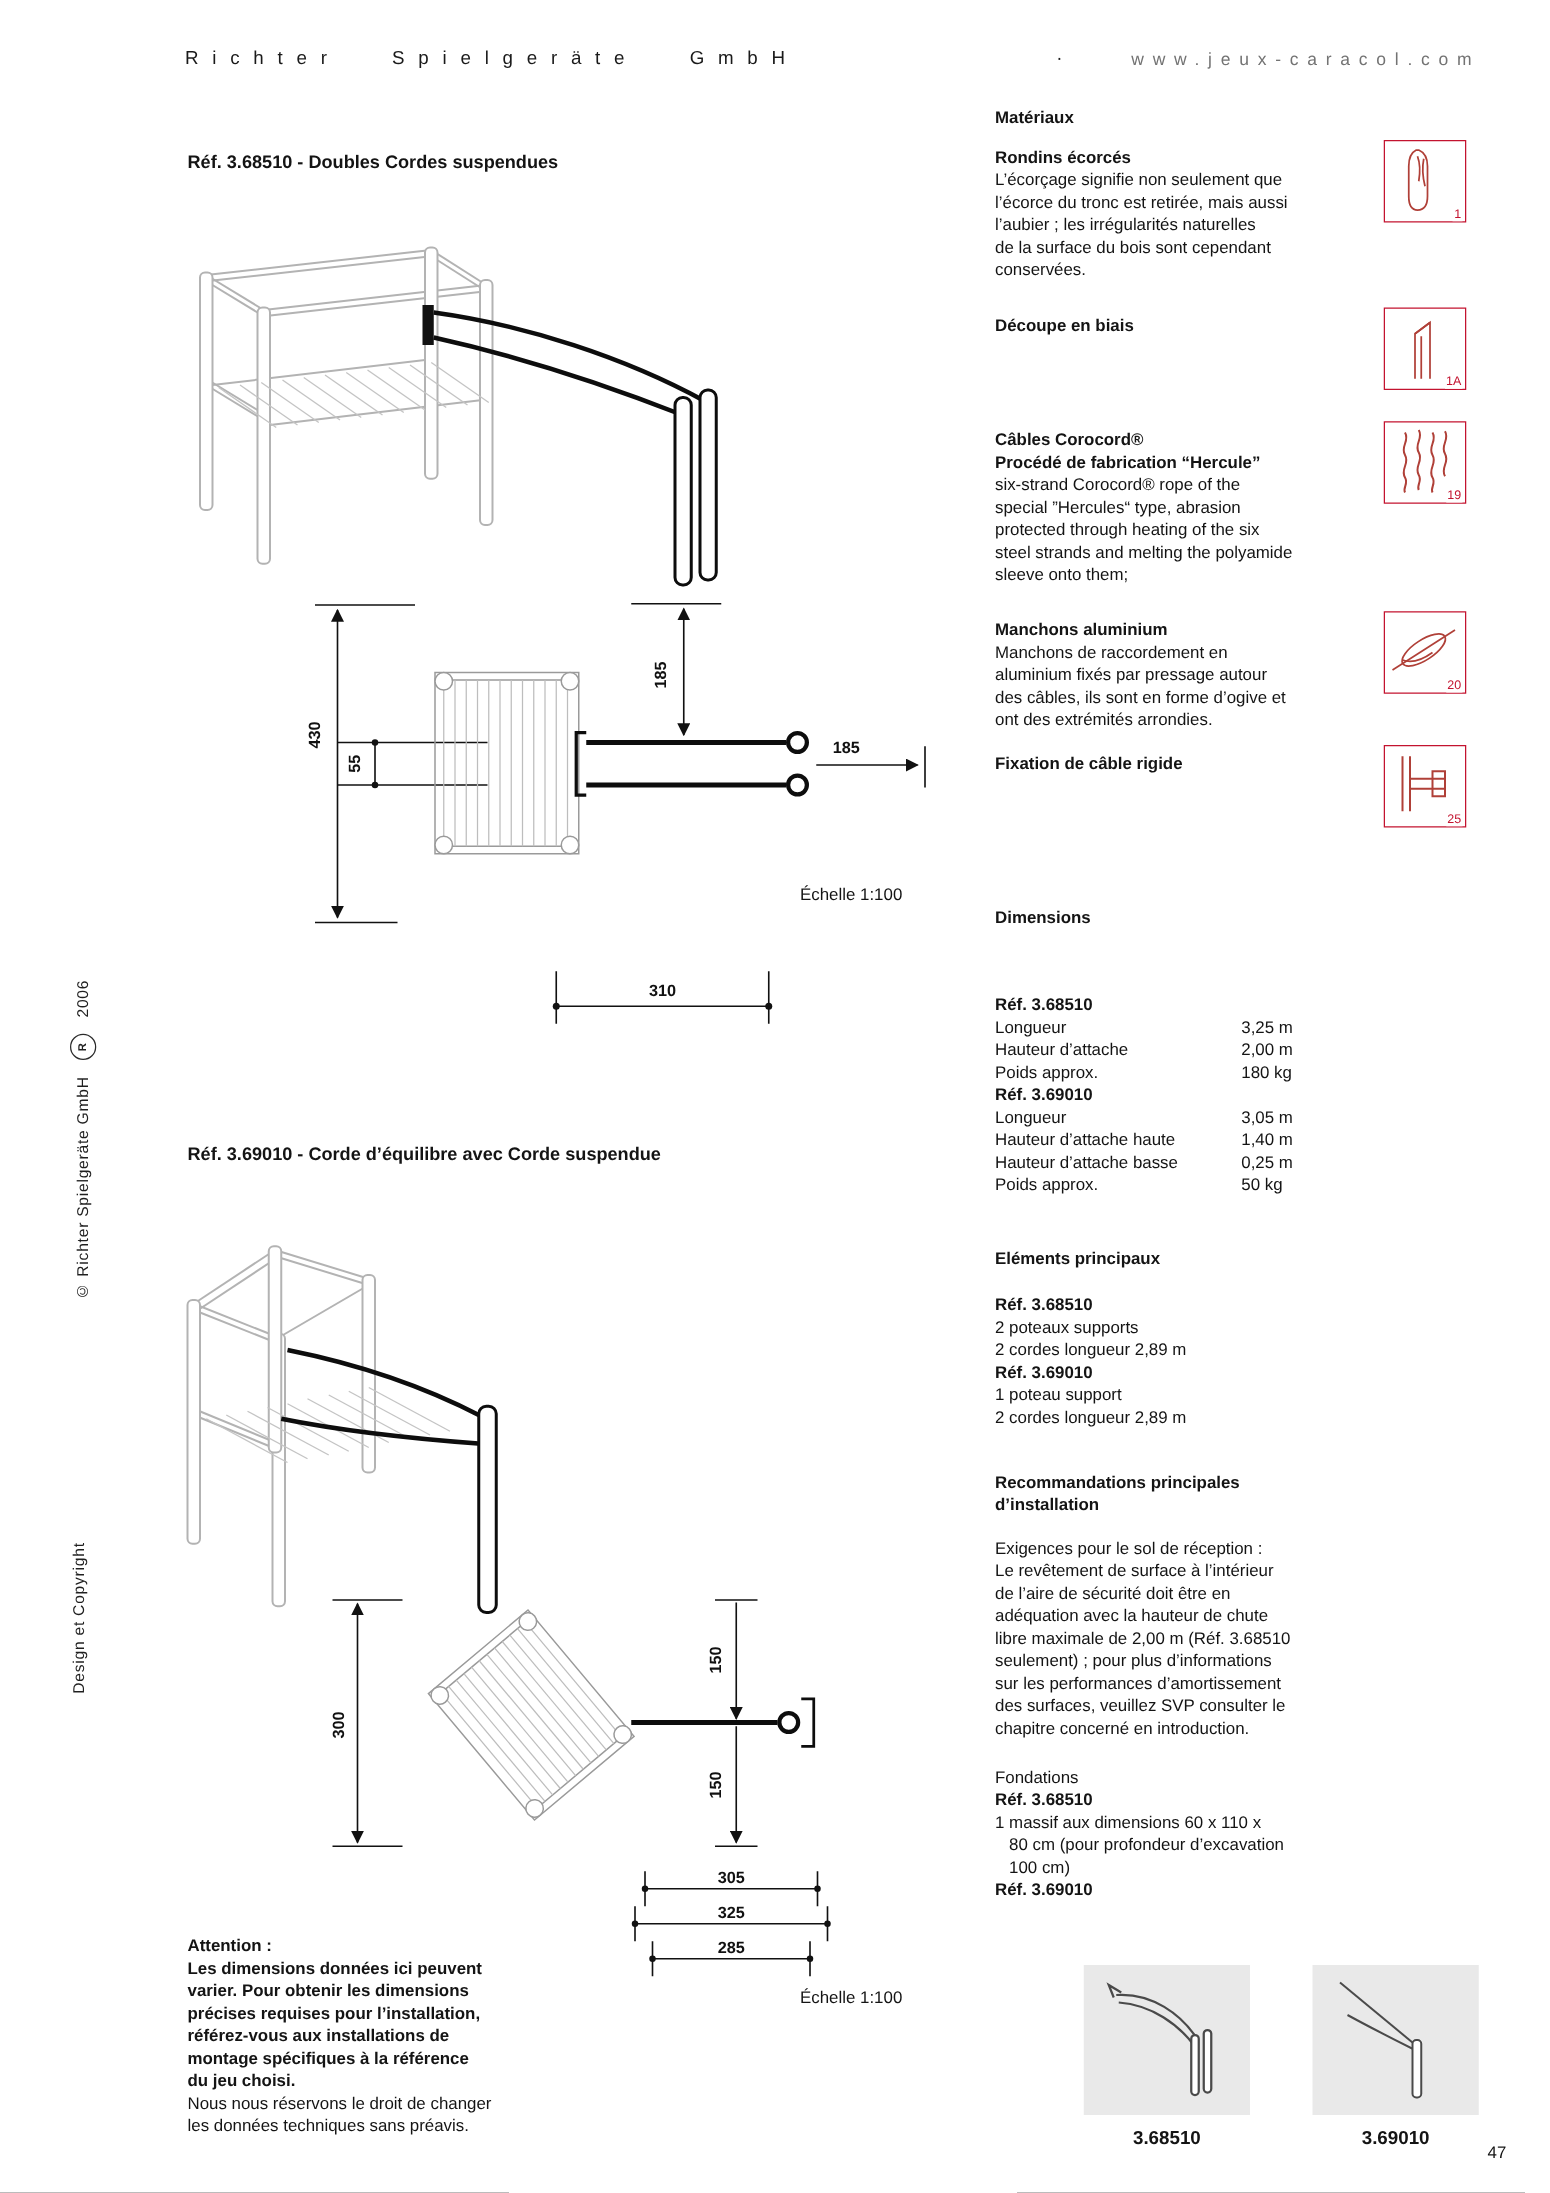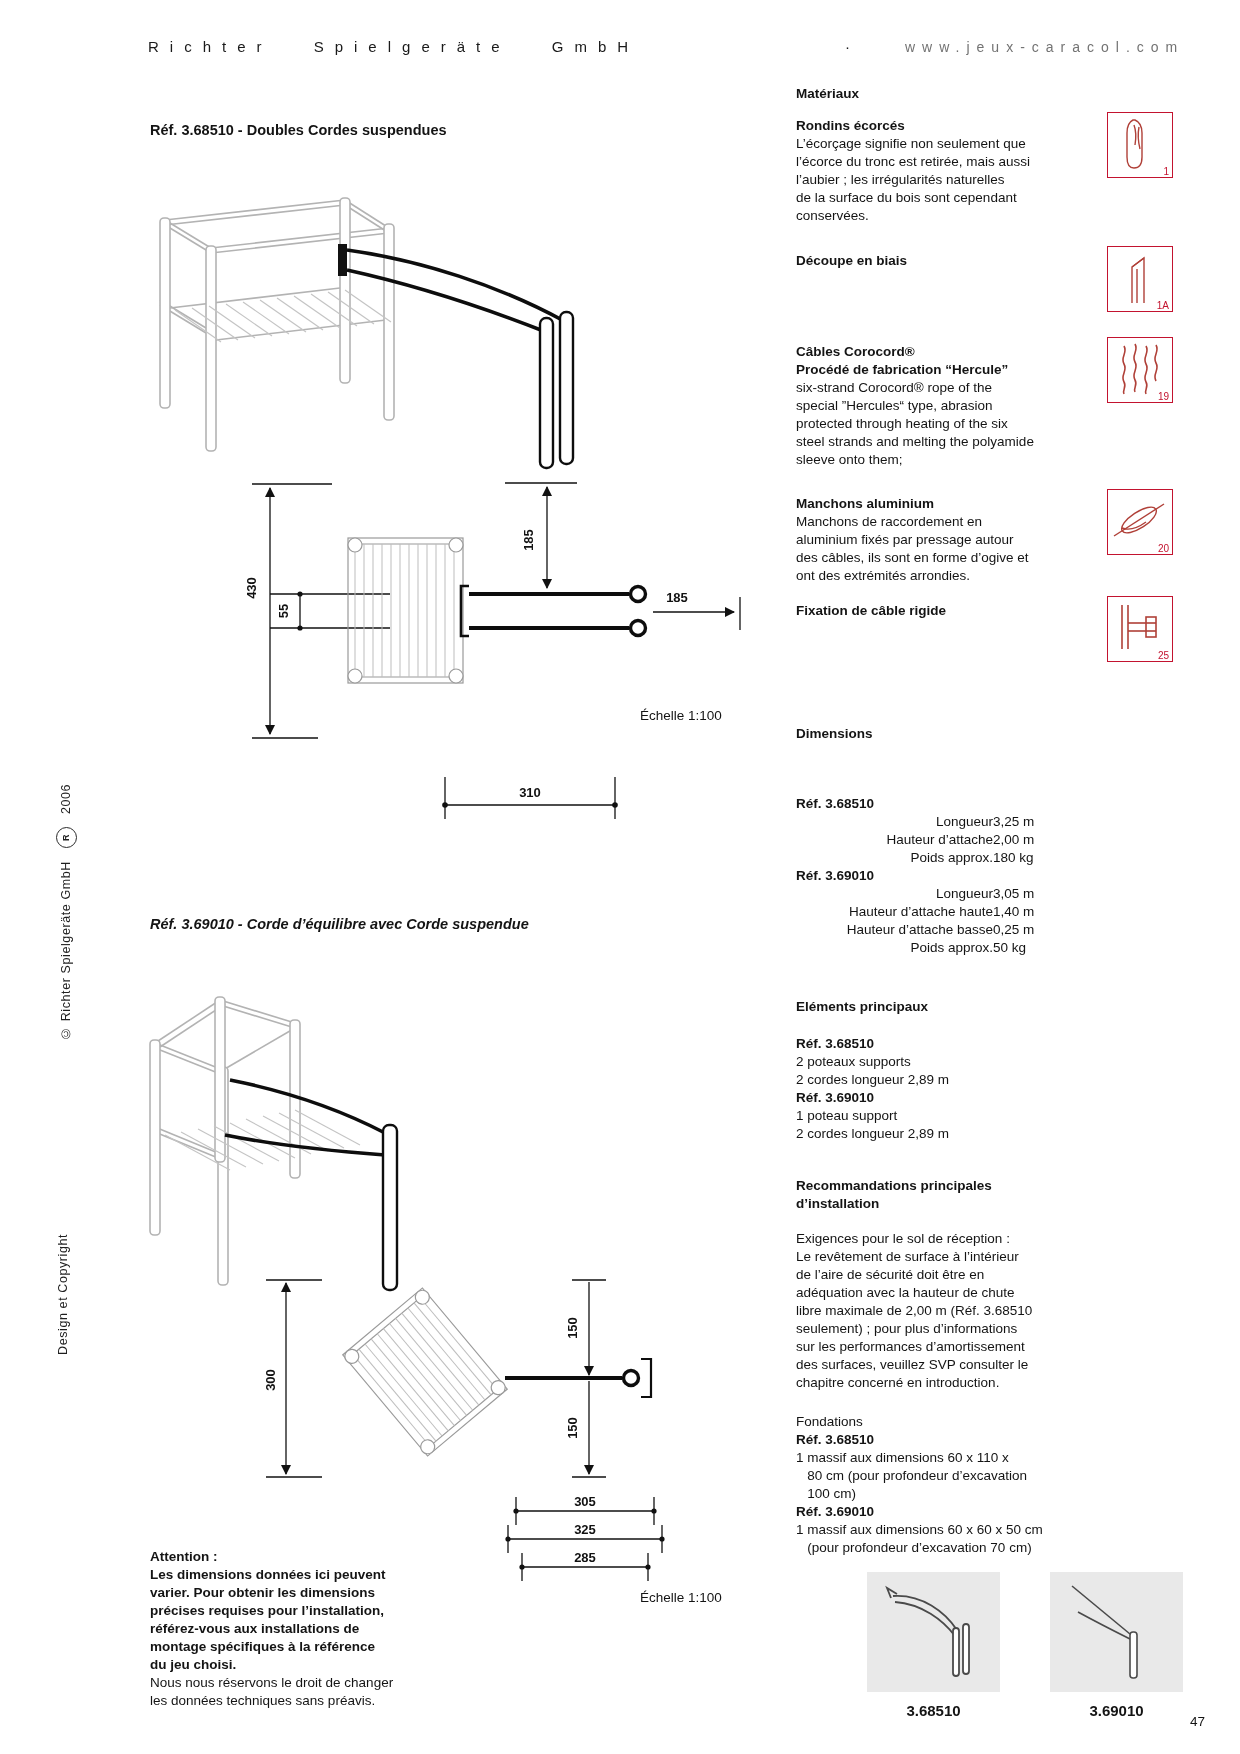--- a/index.html
+++ b/index.html
@@ -9,21 +9,21 @@
   .b{font-weight:700;}
   .pre{white-space:pre-line;}
   .t13{font-size:13.5px;line-height:18px;}
   .title{font-size:14.5px;font-weight:700;}
   .brand{font-size:15px;letter-spacing:11px;word-spacing:26px;color:#1a1a1a;}
   .urllink{font-size:14px;letter-spacing:7px;color:#737373;text-decoration:none;}
   .dotsep{font-size:15px;color:#1a1a1a;}
   .rcol{position:absolute;left:796px;top:0;width:312px;}
   .rcol .sec{position:absolute;left:0;width:312px;}
   .specrow{display:flex;height:18px;line-height:18px;font-size:13.5px;}
-  .specrow .sl{width:197px;text-align:right;}
+  .specrow .sl{width:197px;}
   .photo{position:absolute;width:66px;height:66px;border:1.5px solid #c3132f;background:#fff;box-sizing:border-box;}
   .photo .badge{position:absolute;right:2px;bottom:0;font-size:10px;line-height:11px;color:#c3132f;background:#fff;padding:0 1px;}
   .thumb{position:absolute;width:133px;height:120px;background:#e9e9e9;}
   .thumblabel{position:absolute;width:133px;text-align:center;font-size:15px;font-weight:700;}
   .vtext{position:absolute;writing-mode:vertical-rl;transform:rotate(180deg);
          font-size:12.5px;color:#1f1f1f;letter-spacing:.6px;}
   .vlogo{display:inline-block;width:19px;height:19px;border:1.6px solid #2a2a2a;border-radius:50%;
          font-size:9px;font-weight:700;text-align:center;line-height:19px;margin:13px 0;}
   svg text{font-family:"Liberation Sans","DejaVu Sans",sans-serif;font-size:13px;font-weight:700;fill:#111;}
   .scale{font-size:13.5px;color:#141414;}
@@ -149,21 +149,21 @@
     </g>
     <text transform="rotate(-90 16 110)" x="16" y="110" text-anchor="middle">430</text>
     <text transform="rotate(-90 48 133)" x="48" y="133" text-anchor="middle">55</text>
     <text transform="rotate(-90 293 62)" x="293" y="62" text-anchor="middle">185</text>
     <text x="437" y="124" text-anchor="middle">185</text>
     <text x="290" y="319" text-anchor="middle">310</text>
   </svg>
 
   <div class="a scale" style="left:640px;top:708px;">Échelle 1:100</div>
 
-  <div class="a title" style="left:150px;top:916px;font-style:italic;">Réf. 3.69010 - Corde d’équilibre avec Corde suspendue</div>
+  <div class="a title" style="left:150px;top:916px;">Réf. 3.69010 - Corde d’équilibre avec Corde suspendue</div>
 
   <svg class="a" style="left:130px;top:985px;" width="430" height="320" viewBox="0 0 430 320">
     <g stroke="#b3b3b3" stroke-width="1.6" fill="#ffffff">
       <line x1="25" y1="58" x2="90" y2="15"></line>
         <line x1="30" y1="62" x2="95" y2="19"></line>
       <line x1="90" y1="15" x2="165" y2="38"></line>
         <line x1="90" y1="20" x2="165" y2="43"></line>
       <line x1="25" y1="58" x2="93" y2="85"></line>
         <line x1="25" y1="63" x2="93" y2="90"></line>
       <line x1="93" y1="85" x2="165" y2="43"></line>
@@ -376,22 +376,20 @@
 des surfaces, veuillez SVP consulter le
 chapitre concerné en introduction.</div>
 
     <div class="sec" style="top:1413px;">
       <div class="t13">Fondations</div>
       <div class="t13 b">Réf. 3.68510</div>
       <div class="t13 pre">1 massif aux dimensions 60 x 110 x
 &nbsp;&nbsp;&nbsp;80 cm (pour profondeur d’excavation
 &nbsp;&nbsp;&nbsp;100 cm)</div>
       <div class="t13 b">Réf. 3.69010</div>
-      <div class="t13 pre">1 massif aux dimensions 60 x 60 x 50 cm
-&nbsp;&nbsp;&nbsp;(pour profondeur d’excavation 70 cm)</div>
     </div>
   </div>
 
   <div class="photo" style="left:1107px;top:112px;">
     <svg width="62" height="62" viewBox="0 0 62 62">
       <g stroke="#b04038" stroke-width="1.4" fill="none">
         <path d="M25,7 q-6,3 -6,13 v24 q0,11 7,11 q8,0 8,-11 v-24 q0,-10 -7,-13 z"></path>
         <path d="M26,12 q3,8 1,20"></path>
           <path d="M31,14 q-2,10 1,22"></path>
       </g>

